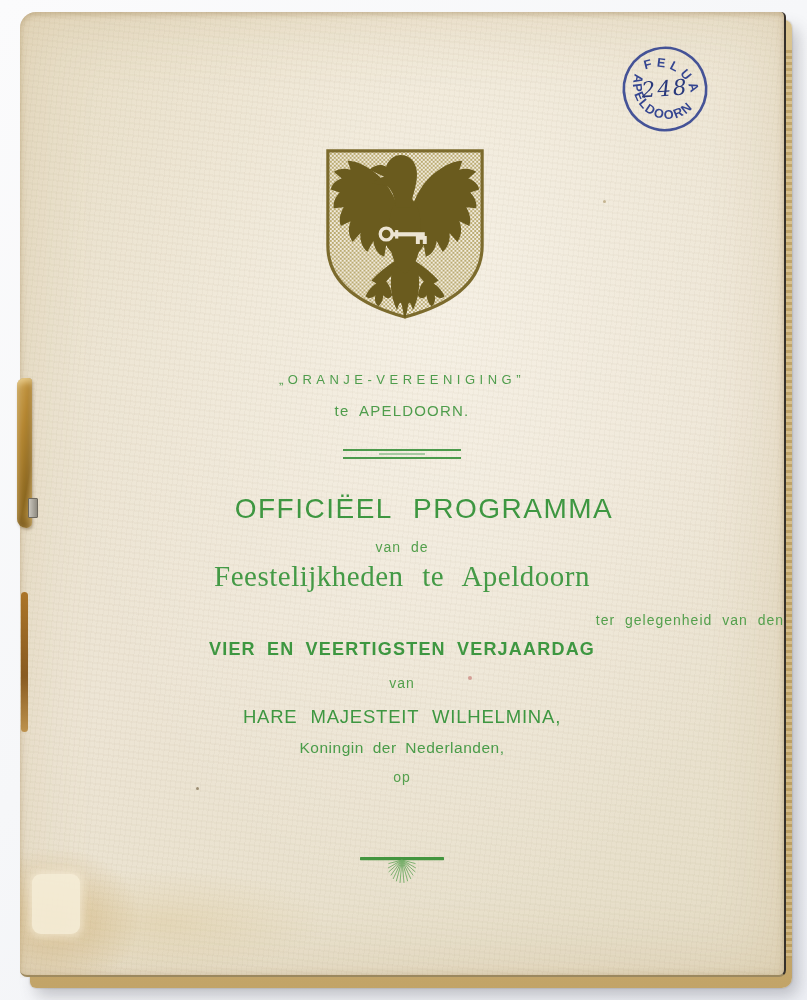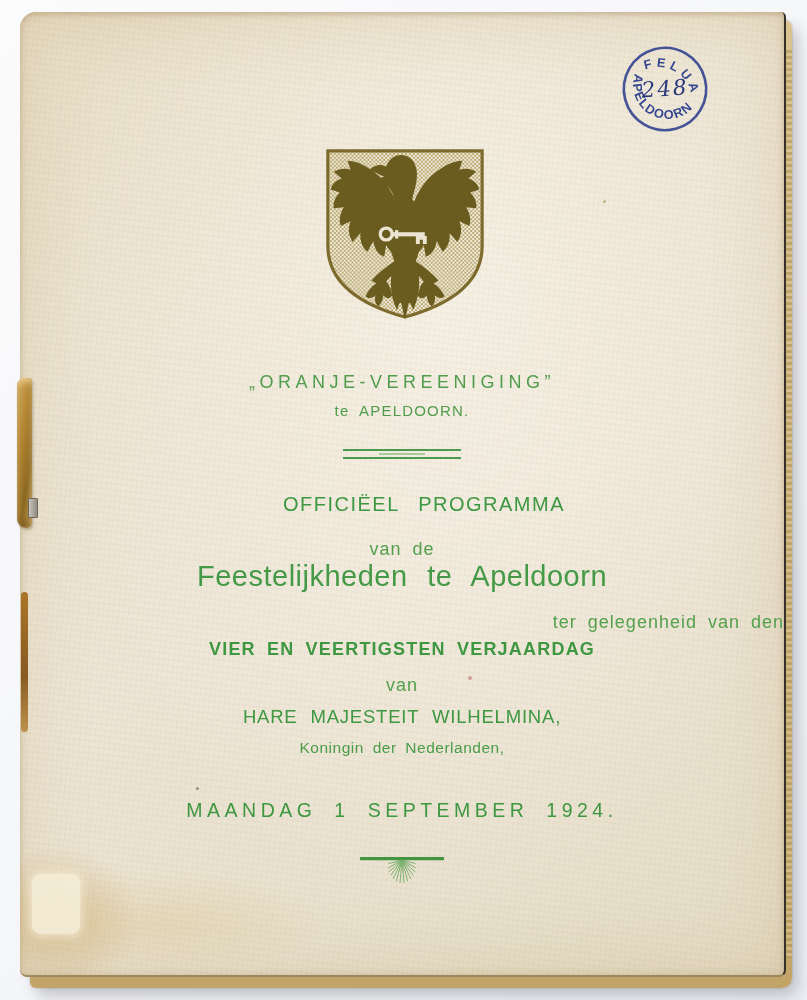--- a/index.html
+++ b/index.html
@@ -57,26 +57,26 @@
   
   .stamp{position:absolute;left:596px;top:28px;width:98px;height:98px;opacity:.95;}
   .stamp text{fill:#2c3e8e;font-family:"Liberation Sans",sans-serif;font-weight:bold;}
   .stamp .num{fill:#1f3078;font-family:"DejaVu Serif",serif;font-style:italic;font-weight:normal;}
 
   
   .emblem{position:absolute;left:300px;top:132px;width:170px;height:180px;}
 
   
   .tl{position:absolute;left:0;right:0;text-align:center;color:#3e9741;white-space:nowrap;}
-  .society  {top:360px;font-size:18px;letter-spacing:4.5px;color:#4f9d4c;}
+  .society  {top:360px;font-size:13px;letter-spacing:4.5px;color:#4f9d4c;}
   .place    {top:390px;font-size:15px;letter-spacing:1.2px;word-spacing:5px;color:#4f9d4c;}
-  .title    {top:481px;font-size:20px;letter-spacing:1.5px;word-spacing:12px;margin-left:44px;}
-  .small    {font-size:18px;letter-spacing:1px;word-spacing:5px;color:#54a04d;}
+  .title    {top:481px;font-size:28px;letter-spacing:1.5px;word-spacing:12px;margin-left:44px;}
+  .small    {font-size:14px;letter-spacing:1px;word-spacing:5px;color:#54a04d;}
   .vande    {top:527px;}
-  .subtitle {top:548px;font-size:29px;letter-spacing:.5px;word-spacing:11px;color:#449a46;}
+  .subtitle {top:548px;font-size:29px;letter-spacing:.5px;word-spacing:11px;color:#449a46;font-family:Liberation Serif, serif;}
   .gelegen  {top:600px;text-align:right;}
   .birthday {top:627px;font-size:18px;letter-spacing:1.2px;word-spacing:5px;font-weight:bold;}
   .van2     {top:663px;text-align:center;}
   .majesty  {top:694px;font-size:18.5px;letter-spacing:.8px;word-spacing:7px;text-align:center;}
   .koningin {top:727px;font-size:15.5px;letter-spacing:.5px;word-spacing:4px;color:#4a9c49;}
   .op       {top:757px;}
   .date     {top:787px;font-size:19.5px;letter-spacing:4.5px;word-spacing:8px;}
 
   
   .divider{position:absolute;top:437px;left:0;right:0;display:flex;flex-direction:column;
@@ -177,21 +177,21 @@
     </div>
 
     <div class="tl title">OFFICIËEL PROGRAMMA</div>
     <div class="tl small vande">van de</div>
     <div class="tl subtitle">Feestelijkheden te Apeldoorn</div>
     <div class="tl small gelegen">ter gelegenheid van den</div>
     <div class="tl birthday">VIER EN VEERTIGSTEN VERJAARDAG</div>
     <div class="tl small van2">van</div>
     <div class="tl majesty">HARE MAJESTEIT WILHELMINA,</div>
     <div class="tl koningin">Koningin der Nederlanden,</div>
-    <div class="tl date">MAANDAG 1 SEPTEMBER 1924.</div>
+    <div class="tl small op">op</div>
 
     <div class="ornament">
       <svg viewBox="0 0 84 30" width="84" height="30">
         <rect x="0" y="0" width="84" height="3.2" rx="0.6" fill="#43953f"></rect>
         <g stroke="#5ea154" stroke-width="0.9" opacity="0.85">
           <line x1="42" y1="3" x2="28.5" y2="6.6"></line>
             <line x1="42" y1="3" x2="28.1" y2="11"></line>
           <line x1="42" y1="3" x2="28.6" y2="15"></line>
             <line x1="42" y1="3" x2="30.8" y2="18.4"></line>
           <line x1="42" y1="3" x2="33.1" y2="22"></line>

